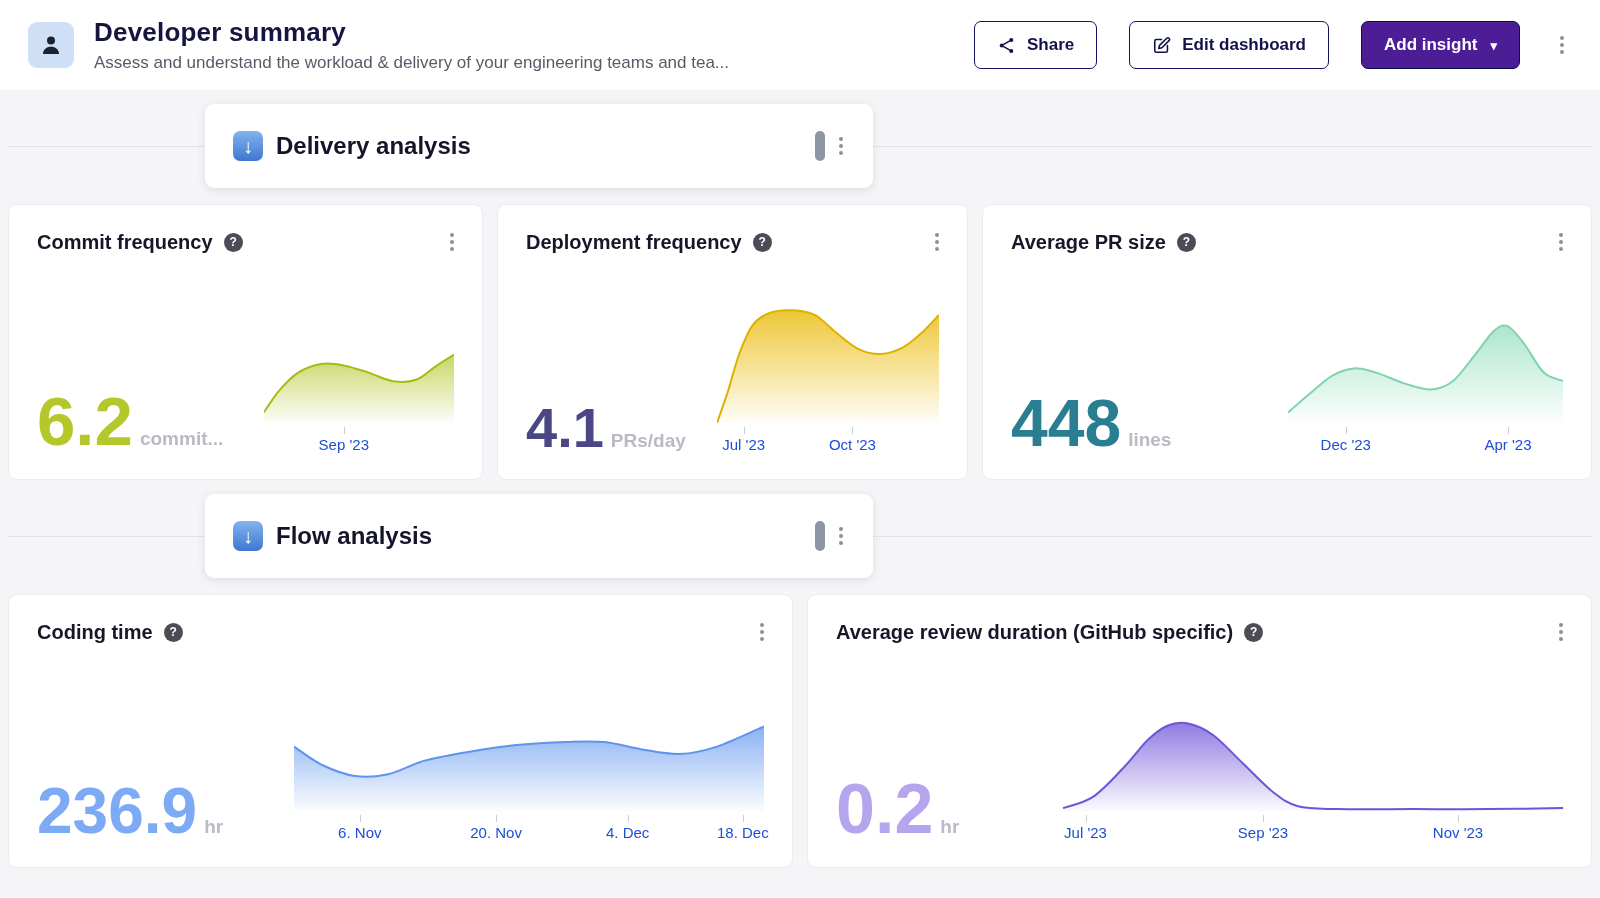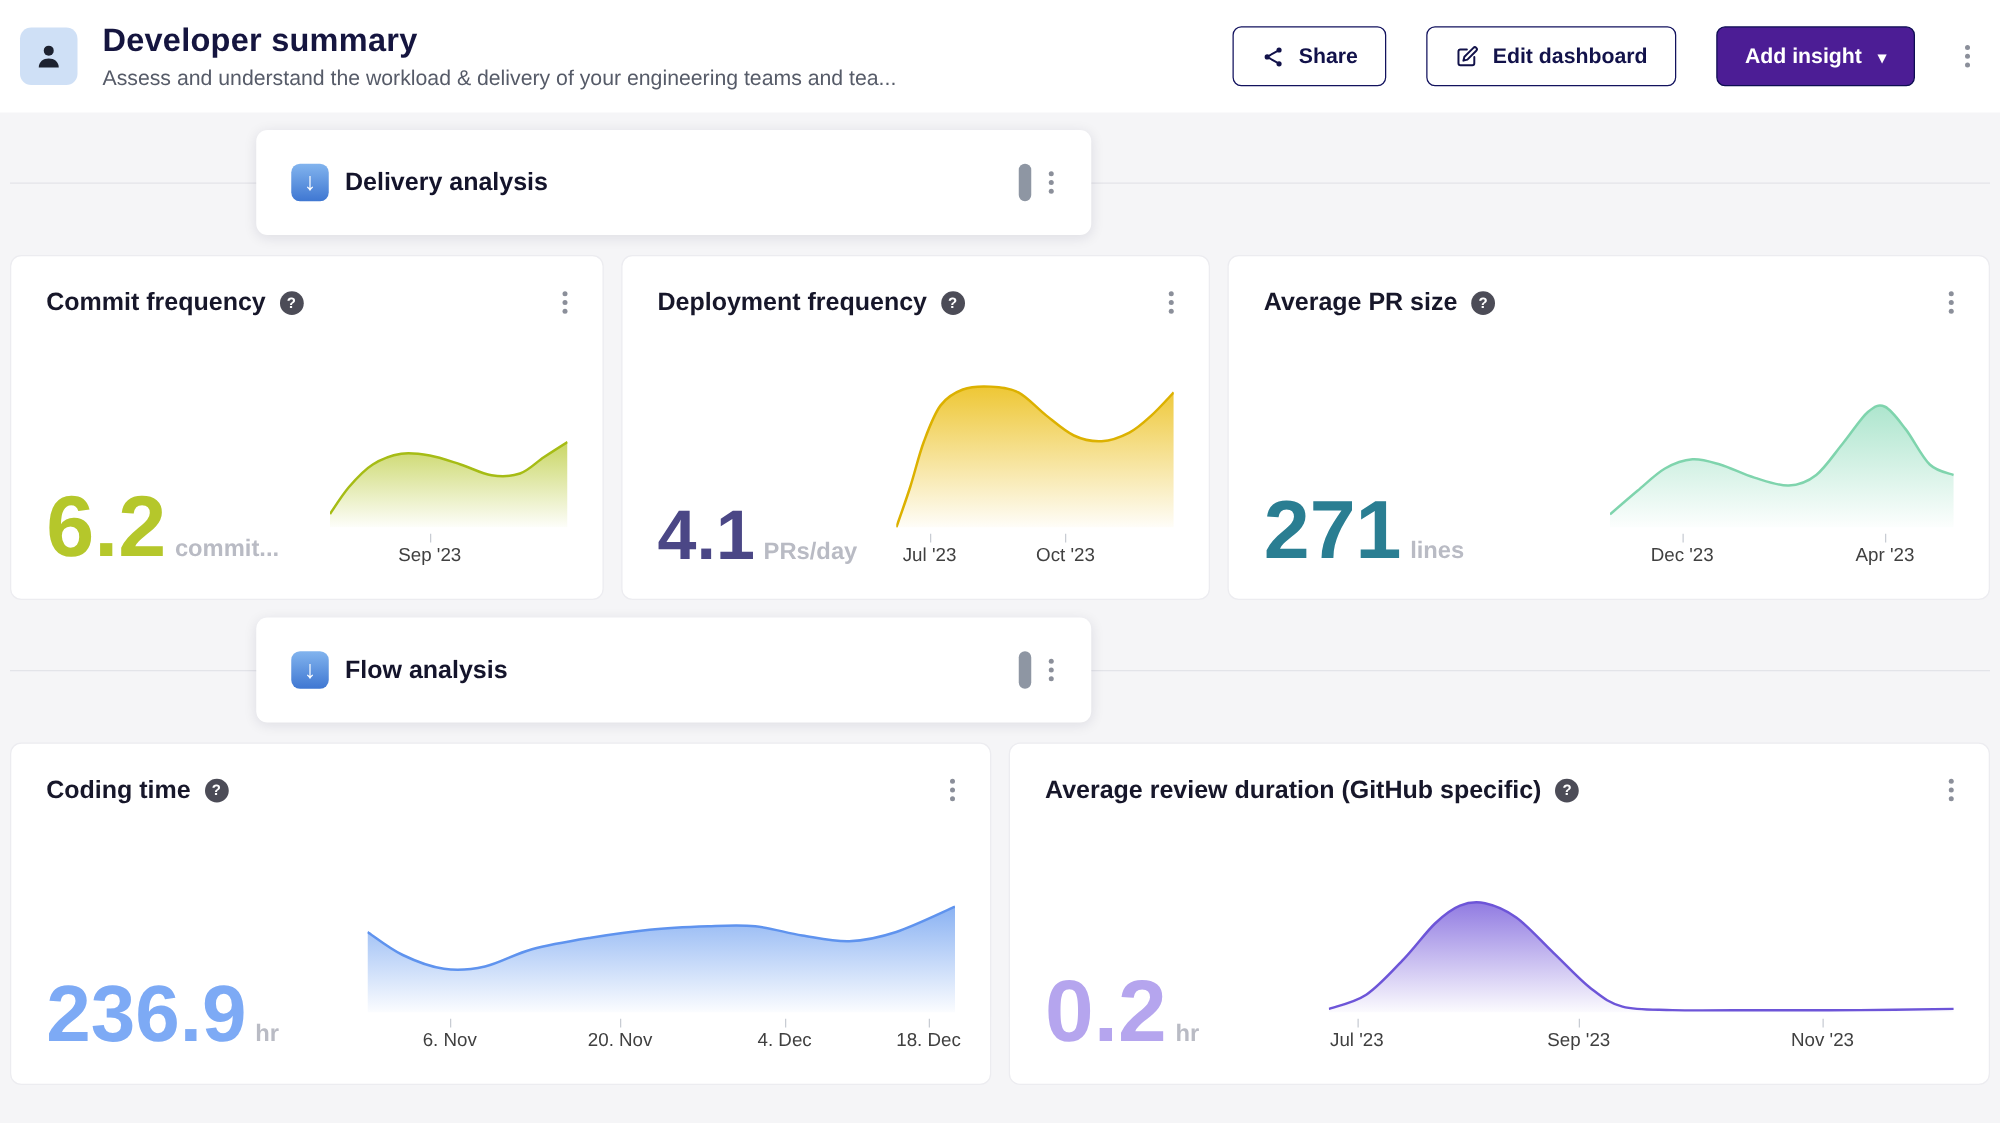--- a/index.html
+++ b/index.html
@@ -1,20 +1,20 @@
 <!DOCTYPE html>
 <html><head>
 <meta charset="utf-8">
 <style>
   * { margin:0; padding:0; box-sizing:border-box; }
   html,body { width:1600px; height:898px; overflow:hidden; background:#f5f5f7;
     font-family:"Liberation Sans", sans-serif; color:#14142b; }
 
   
-  header { height:90px; background:#fff; display:flex; align-items:center; padding:0 16px; gap:20px; }
+  header { height:90px; background:#fff; display:flex; align-items:center; padding:0 28px; gap:20px; }
   .avatar { width:46px; height:46px; border-radius:9px; background:#cfe0f6; display:flex; align-items:center; justify-content:center; flex:0 0 auto; }
   .avatar svg { width:24px; height:24px; fill:#1d2230; }
   .titles h1 { font-size:26px; font-weight:bold; color:#15153f; letter-spacing:0.2px; }
   .titles p { font-size:17px; color:#565b68; margin-top:5px; }
   .header-actions { margin-left:auto; display:flex; align-items:center; gap:32px; }
   .btn { height:48px; border-radius:7px; display:inline-flex; align-items:center; gap:11px;
     padding:0 22px; font-size:17px; font-weight:bold; cursor:pointer;
     font-family:"Liberation Sans", sans-serif; }
   .btn.outline { background:#fff; border:1.5px solid #12125e; color:#12124a; }
   .btn.primary { background:#4c1d95; border:1.5px solid #0d0d52; color:#fff; }
@@ -27,21 +27,21 @@
 
   
   .section-row { position:relative; margin:14px 8px 0 8px; height:84px; }
   .section-row::before { content:""; position:absolute; left:0; right:0; top:50%; border-top:1px solid #e3e4e9; }
   .section-card { position:absolute; left:197px; width:668px; height:84px; top:0;
     background:#fff; border-radius:9px; box-shadow:0 2px 10px rgba(20,20,60,0.10);
     display:flex; align-items:center; padding:0 22px 0 28px; }
   .emoji-box { width:30px; height:30px; border-radius:7px; flex:0 0 auto;
     background:linear-gradient(#82b4ee,#3f77d2); color:#fff; font-size:20px; font-weight:bold;
     display:flex; align-items:center; justify-content:center; margin-right:13px; }
-  .section-card h2 { font-size:20px; font-weight:bold; color:#14142b; }
+  .section-card h2 { font-size:24px; font-weight:bold; color:#14142b; }
   .section-tools { margin-left:auto; display:flex; align-items:center; gap:6px; }
   .drag-handle { width:10px; height:30px; border-radius:5px; background:#8e96a3; cursor:grab; }
 
   
   .grid { display:grid; gap:14px; margin:16px 8px 0 8px; }
   .grid.row1 { grid-template-columns:475px 471px 1fr; }
   .grid.row2 { grid-template-columns:1fr 1fr; margin-bottom:8px; }
   .card { background:#fff; border:1px solid #ececf0; border-radius:9px; padding:22px 28px 26px 28px;
     display:flex; flex-direction:column; }
   .grid.row1 .card { height:276px; }
@@ -54,21 +54,21 @@
   .card-head .kebab { margin-left:auto; margin-right:-8px; }
   .card-body { flex:1; display:flex; align-items:flex-end; justify-content:space-between; }
   .metric { display:flex; align-items:baseline; white-space:nowrap; }
   .value { font-weight:bold; line-height:0.9; }
   .unit { font-size:19px; font-weight:bold; color:#b9bbc4; margin-left:7px; }
   .c0 .value { font-size:69px; } .c1 .value { font-size:56px; }
   .c2 .value { font-size:66px; } .c3 .value { font-size:64px; } .c4 .value { font-size:70px; }
   .chart { position:relative; flex:0 0 auto; margin-left:12px; }
   .xlabels { position:relative; height:26px; }
   .xtick { position:absolute; top:0; height:7px; border-left:1px solid #c8ccd3; }
-  .xl { position:absolute; top:9px; transform:translateX(-50%); font-size:15px; color:#404040; white-space:nowrap; }
+  .xl { position:absolute; top:9px; transform:translateX(-50%); font-size:15px; color:#1d4ed8; white-space:nowrap; }
 </style>
 </head>
 <body>
 
 <header>
   <div class="avatar">
     <svg viewBox="0 0 24 24">
       <circle cx="12" cy="7.5" r="4"></circle>
       <path d="M4 21c0-4.6 3.6-7.2 8-7.2s8 2.6 8 7.2z"></path>
     </svg>
@@ -193,21 +193,21 @@
         <h3>Average PR size</h3>
         <span class="help">?</span>
         <div class="kebab">
             <i></i>
             <i></i>
             <i></i>
           </div>
       </div>
       <div class="card-body">
         <div class="metric">
-          <span class="value" style="color: rgb(42, 126, 146);">271</span>
+          <span class="value" style="color: rgb(42, 126, 146);">448</span>
           <span class="unit">lines</span>
         </div>
         <div class="chart"><svg width="275" height="105" viewBox="0 0 275 105">
               <defs>
                 <linearGradient id="g2" x1="0" y1="0" x2="0" y2="1">
                   <stop offset="0" stop-color="#a9e4cb" stop-opacity="0.95"></stop>
                   <stop offset="1" stop-color="#a9e4cb" stop-opacity="0.03"></stop>
                 </linearGradient>
               </defs>
               <path d="M0,94.5C3.7,91.3 14.7,81.7 22.0,75.6C29.3,69.5 36.7,62.0 44.0,57.8C51.3,53.6 58.7,50.9 66.0,50.4C73.3,49.9 79.8,52.2 88.0,54.6C96.3,57.0 106.3,62.3 115.5,65.1C124.7,67.9 134.8,71.8 143.0,71.4C151.3,71.1 157.7,68.8 165.0,63.0C172.3,57.2 180.1,45.1 187.0,36.8C193.9,28.4 200.8,17.3 206.3,12.6C211.8,7.9 215.0,6.1 220.0,8.4C225.0,10.7 230.5,18.6 236.5,26.3C242.5,34.0 249.3,48.5 255.8,54.6C262.2,60.7 271.8,61.6 275.0,63.0 L275,105 L0,105 Z" fill="url(#g2)"></path>

